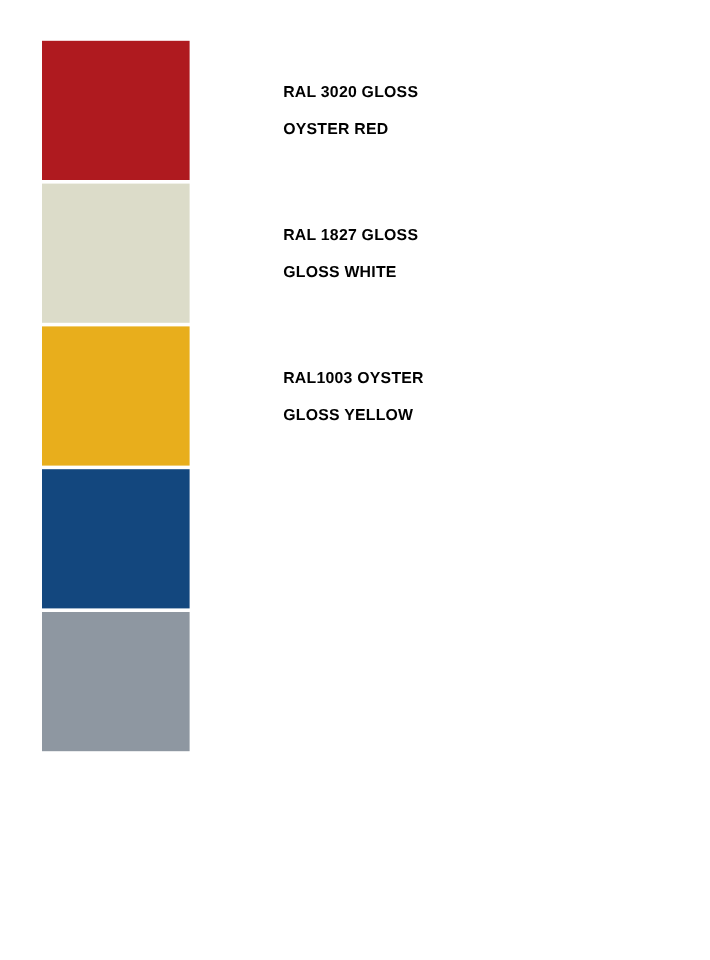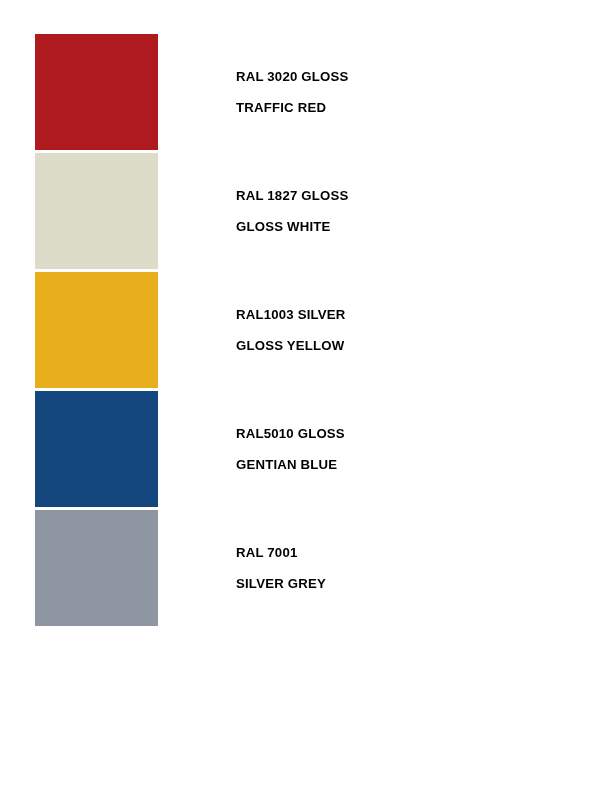--- a/index.html
+++ b/index.html
@@ -72,51 +72,43 @@
 </head>
 <body>
 
 <div class="sheet">
   <div class="swatch-list">
 
     <div class="swatch-row">
       <div class="swatch-chip" style="background: rgb(175, 26, 31);"></div>
       <div class="swatch-text">
         <div class="code-line">RAL 3020 GLOSS</div>
-        <div class="name-line">TRAFFIC RED</div>
+        <div class="name-line">OYSTER RED</div>
       </div>
     </div>
 
     <div class="swatch-row">
       <div class="swatch-chip" style="background: rgb(220, 220, 201);"></div>
       <div class="swatch-text">
         <div class="code-line">RAL 1827 GLOSS</div>
         <div class="name-line">GLOSS WHITE</div>
       </div>
     </div>
 
     <div class="swatch-row">
       <div class="swatch-chip" style="background: rgb(232, 174, 28);"></div>
       <div class="swatch-text">
-        <div class="code-line">RAL1003 SILVER</div>
+        <div class="code-line">RAL1003 OYSTER</div>
         <div class="name-line">GLOSS YELLOW</div>
       </div>
     </div>
 
     <div class="swatch-row">
       <div class="swatch-chip" style="background: rgb(19, 71, 126);"></div>
-      <div class="swatch-text">
-        <div class="code-line">RAL5010 GLOSS</div>
-        <div class="name-line">GENTIAN BLUE</div>
-      </div>
     </div>
 
 
     <div class="swatch-row">
       <div class="swatch-chip" style="background: rgb(142, 151, 161);"></div>
-      <div class="swatch-text">
-        <div class="code-line">RAL 7001</div>
-        <div class="name-line">SILVER GREY</div>
-      </div>
     </div>
 
   </div>
 </div>
 
 </body></html>

